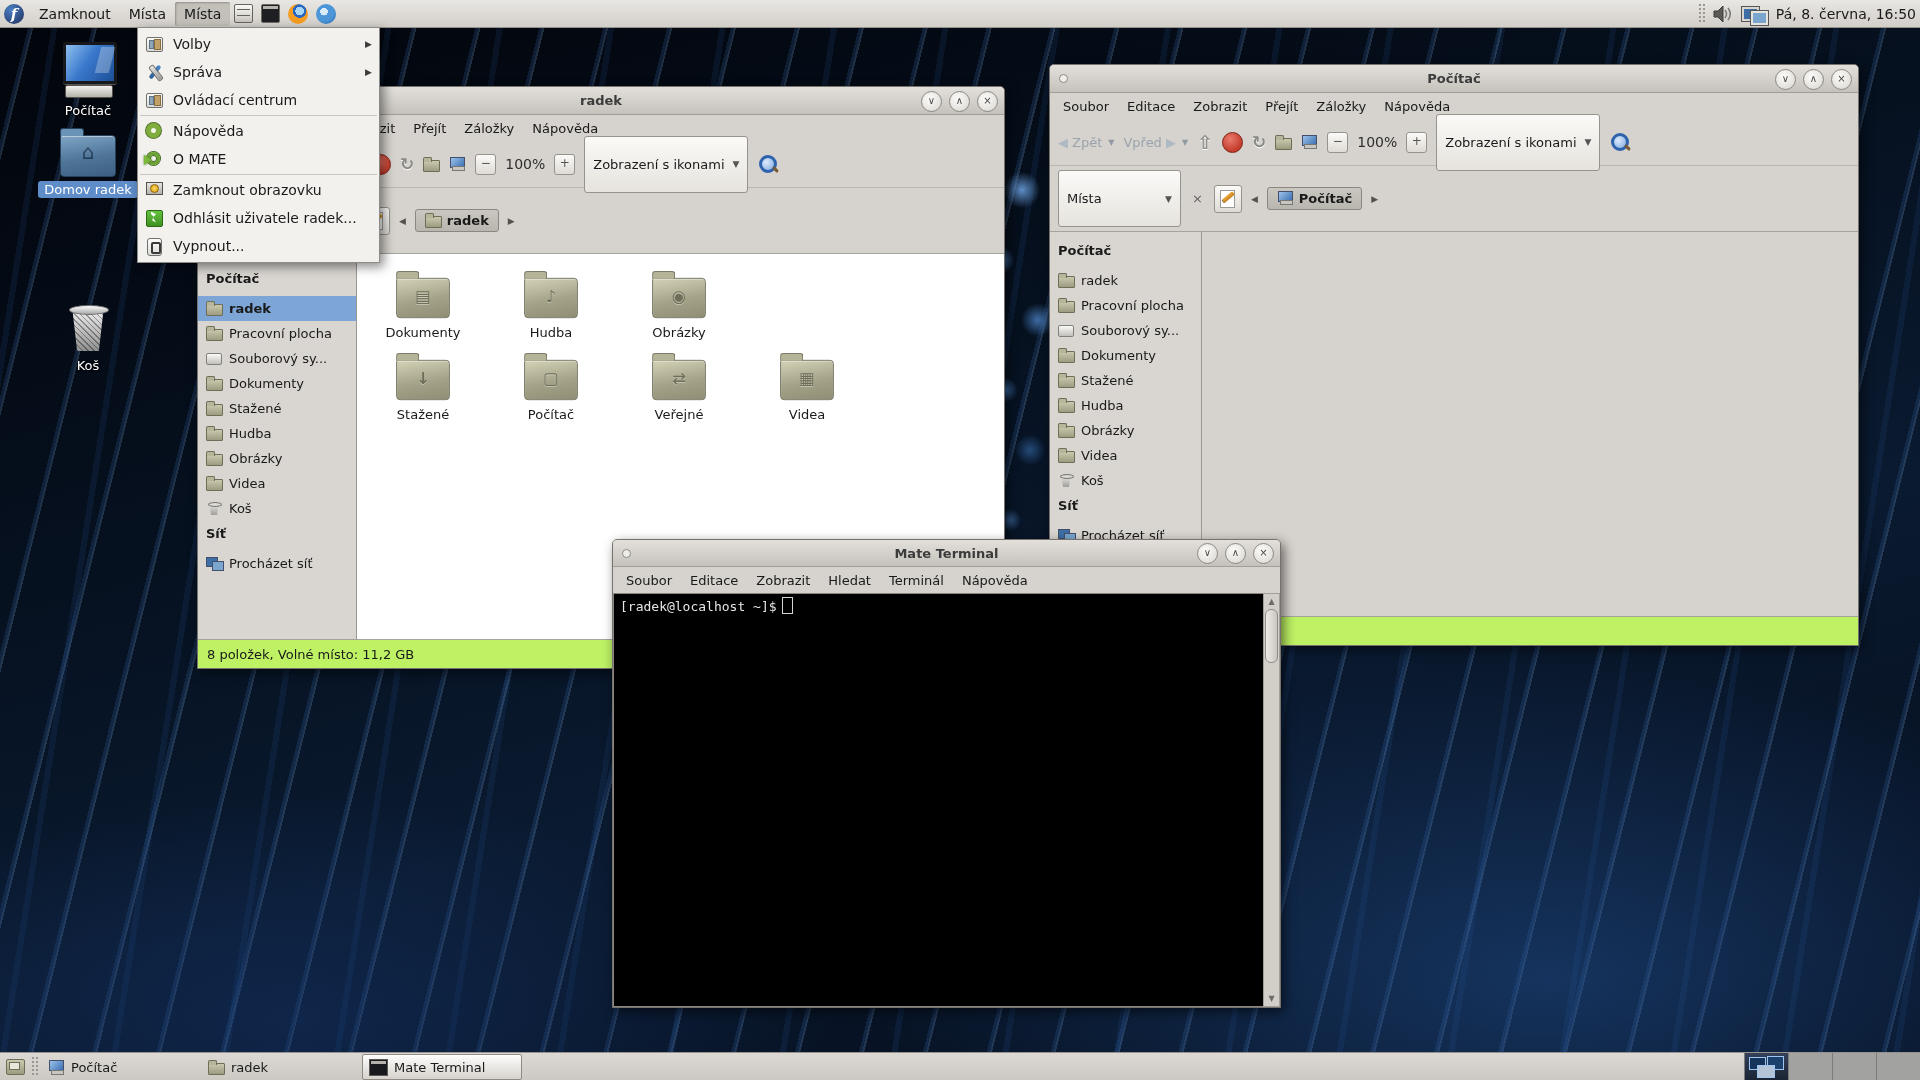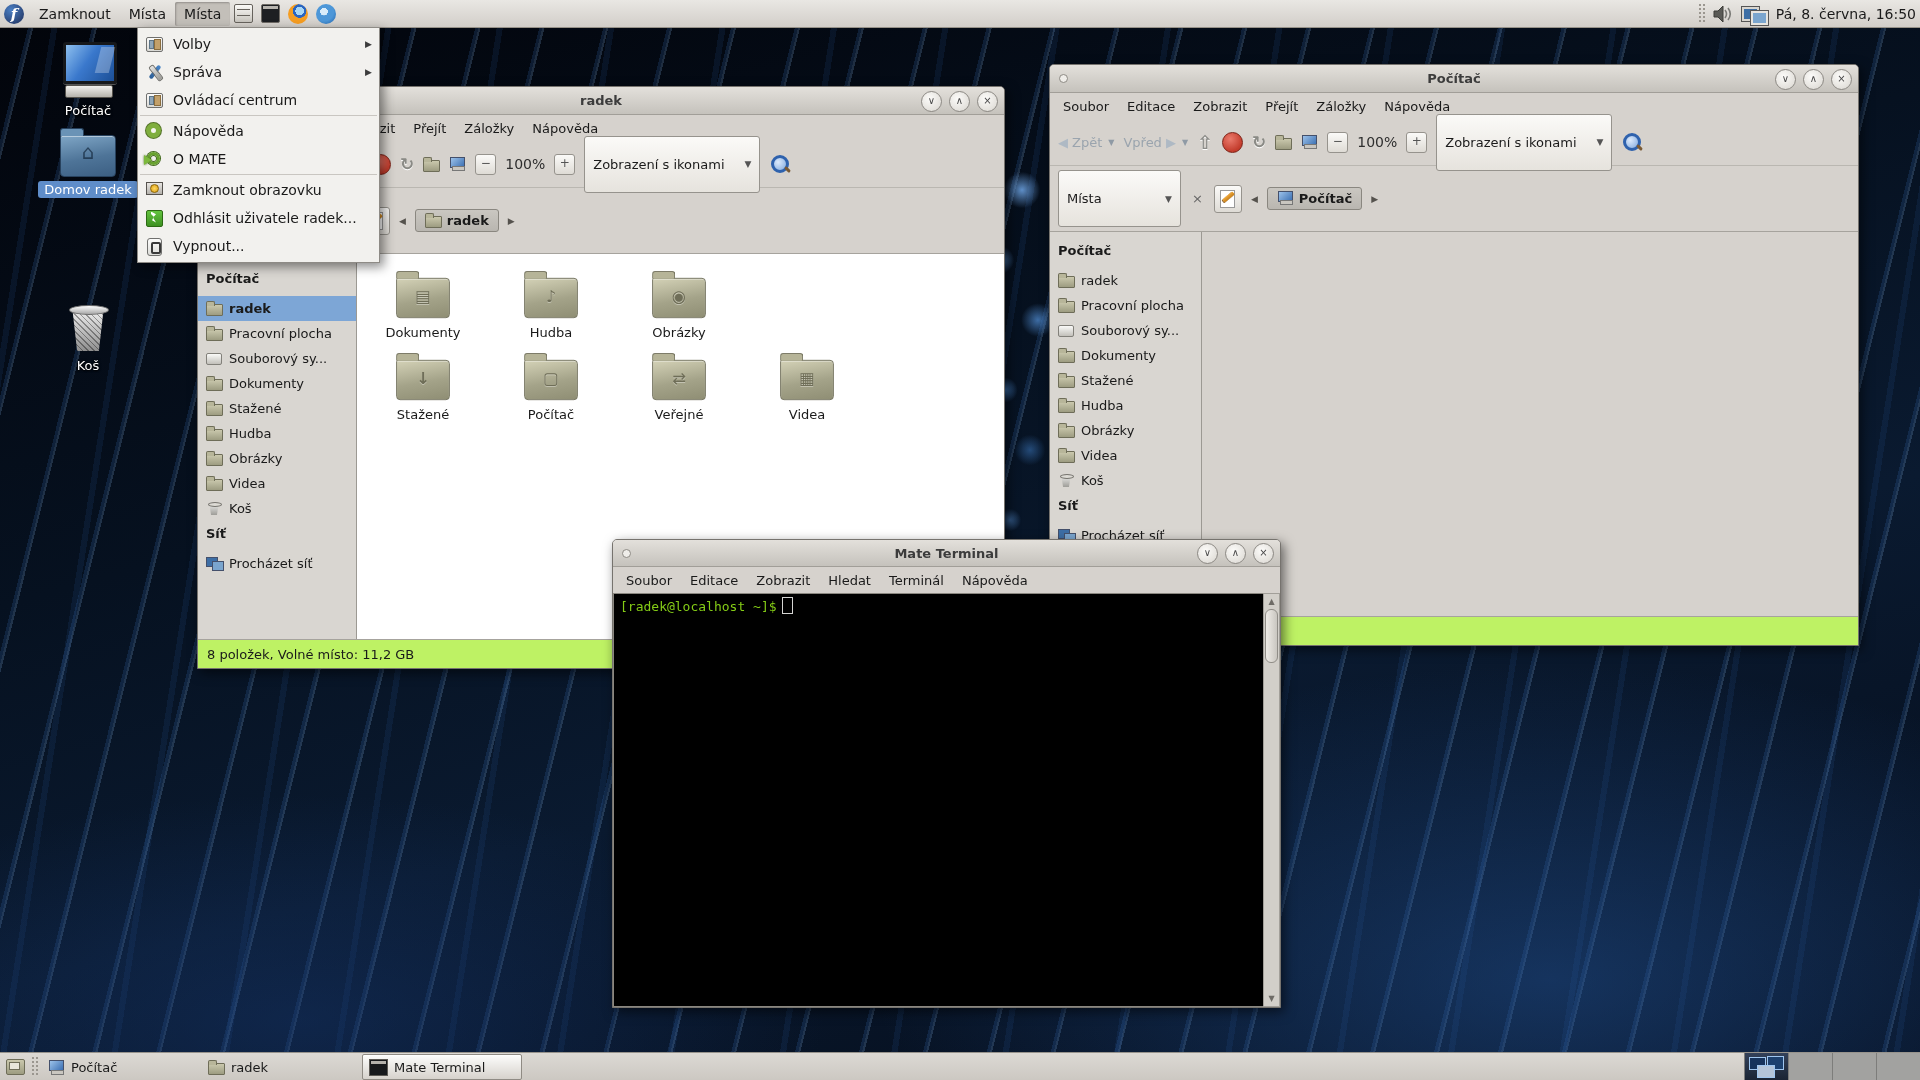--- a/index.html
+++ b/index.html
@@ -103,21 +103,21 @@
   .mi-folder::after{content:"";position:absolute;left:0;top:0;width:7px;height:4px;border:1px solid #6e6d58;border-bottom:none;border-radius:2px 2px 0 0;background:#b8b69a;}
   .mi-computer::before{content:"";position:absolute;left:1px;top:0;width:13px;height:9px;border:1px solid #44506b;background:linear-gradient(135deg,#9cc2ea,#3b6fb2);}
   .mi-computer::after{content:"";position:absolute;left:3px;bottom:1px;width:11px;height:3px;background:#c9c6c0;border:1px solid #777;}
   .mi-drive::before{content:"";position:absolute;left:0;top:2px;width:14px;height:10px;border:1px solid #82807a;border-radius:2px;background:linear-gradient(#fafaf8,#c2c0ba);}
   .mi-trash::before{content:"";position:absolute;left:3px;top:3px;width:10px;height:11px;clip-path:polygon(5% 0,95% 0,80% 100%,20% 100%);background:linear-gradient(#e9e9e7,#9e9d98);}
   .mi-trash::after{content:"";position:absolute;left:2px;top:1px;width:12px;height:3px;border-radius:50%;border:1px solid #77756f;background:#dddbd5;}
   .mi-net::before{content:"";position:absolute;left:0;top:1px;width:10px;height:8px;border:1px solid #44506b;background:#3d6ea5;}
   .mi-net::after{content:"";position:absolute;left:6px;top:5px;width:10px;height:8px;border:1px solid #44506b;background:#7aa5ce;}
   .zbtn{width:19px;height:19px;border:1px solid #96938d;border-radius:3px;background:linear-gradient(#fbfaf8,#dedbd5);text-align:center;line-height:16px;font-size:12px;color:#555;}
   .zoomtxt{font-size:14px;color:#2e2e2e;}
-  .combo{display:flex;align-items:center;gap:20px;background:linear-gradient(#fbfaf8,#e6e3dd);border:1px solid #96938d;border-radius:3px;padding:20px 8px;}
+  .combo{display:flex;align-items:center;gap:8px;background:linear-gradient(#fbfaf8,#e6e3dd);border:1px solid #96938d;border-radius:3px;padding:20px 8px;}
   .combo .carr{font-size:9px;color:#555;}
   .tb-search{width:22px;height:22px;position:relative;}
   .tb-search::before{content:"";position:absolute;left:2px;top:2px;width:12px;height:12px;border:3px solid #2f62ad;border-radius:50%;background:radial-gradient(circle at 35% 35%,#dceafc,#7fa8dd);}
   .tb-search::after{content:"";position:absolute;left:15px;top:15px;width:7px;height:3px;background:#7a5a34;transform:rotate(45deg);border-radius:2px;}
   .locbar{flex:none;display:flex;align-items:center;gap:6px;padding:4px 8px;}
   .xbtn{font-size:13px;color:#666;padding:2px 5px;}
   .editbtn{width:26px;height:26px;border:1px solid #96938d;border-radius:3px;background:linear-gradient(#fbfaf8,#dedbd5);position:relative;}
   .editbtn::before{content:"";position:absolute;left:5px;top:4px;width:13px;height:16px;background:#fff;border:1px solid #999;}
   .editbtn::after{content:"";position:absolute;left:7px;top:9px;width:13px;height:4px;background:linear-gradient(#f0a93c,#c67f1a);transform:rotate(-40deg);border-radius:1px;box-shadow:-1px 0 0 #7a4a10;}
   .crumb-arr{font-size:9px;color:#55524d;padding:4px 3px;}
@@ -139,21 +139,21 @@
   .drive{position:absolute;width:150px;text-align:center;}
   .drive .dlabel2{margin-top:8px;}
   .hdd{width:58px;height:38px;margin:0 auto;border:1px solid #8a8a8a;border-radius:5px;background:linear-gradient(#f6f6f5,#c7c7c5);position:relative;}
   .hdd::before{content:"";position:absolute;left:16px;top:5px;width:22px;height:22px;border:2px solid #ababab;border-radius:50%;background:radial-gradient(circle at 40% 35%,#fafafa,#d2d2d2);}
   .hdd::after{content:"";position:absolute;left:2px;bottom:2px;right:2px;height:6px;background:linear-gradient(#6e6e6e,#4c4c4c);border-radius:2px;}
   .dvd{width:64px;height:40px;margin:0 auto;position:relative;}
   .dvd::before{content:"";position:absolute;left:2px;top:2px;width:58px;height:30px;border-radius:50%;border:1px solid #9a9a9a;background:radial-gradient(circle at 45% 40%,#fdfdfd,#cfcfcf 70%);}
   .dvd::after{content:"";position:absolute;left:0;top:22px;width:62px;height:6px;background:linear-gradient(#5a5a5a,#2e2e2e);border-radius:2px;}
   
   .termbody{flex:1;display:flex;min-height:0;background:#d6d2cd;}
-  .termscreen{flex:1;background:#000;color:#84cc16;font-family:"DejaVu Sans Mono","Liberation Mono",monospace;font-size:13px;padding:3px 6px;border:1px solid #8a8780;border-right:none;}
+  .termscreen{flex:1;background:#000;color:#e5e5e5;font-family:"DejaVu Sans Mono","Liberation Mono",monospace;font-size:13px;padding:3px 6px;border:1px solid #8a8780;border-right:none;}
   .cursor{display:inline-block;width:9px;height:15px;border:1px solid #d5d5d3;vertical-align:-3px;margin-left:5px;}
   .vscroll{width:15px;flex:none;background:#d2cfc9;border:1px solid #a29f99;display:flex;flex-direction:column;align-items:center;}
   .sarr{font-size:8px;color:#6e6b66;padding:3px 0;}
   .sthumb{width:11px;height:52px;border-radius:6px;background:linear-gradient(90deg,#efece7,#c9c6c0);border:1px solid #908d87;}
   .sfill{flex:1;}
   
   #system-menu{position:absolute;left:137px;top:27px;width:241px;z-index:40;background:#f2f1ee;border:1px solid #8e8b86;box-shadow:4px 4px 10px rgba(0,0,0,.45);padding:2px 0;}
   .mitem{height:28px;display:flex;align-items:center;gap:9px;padding:0 7px;}
   .mitem .sub{margin-left:auto;font-size:9px;color:#3c3c3c;}
   .msep{height:1px;background:#c9c6c1;margin:1px 2px;}

